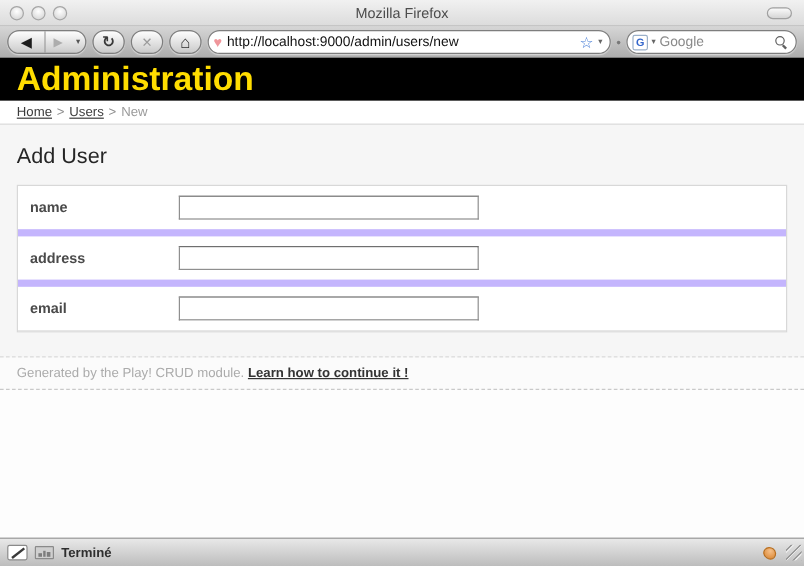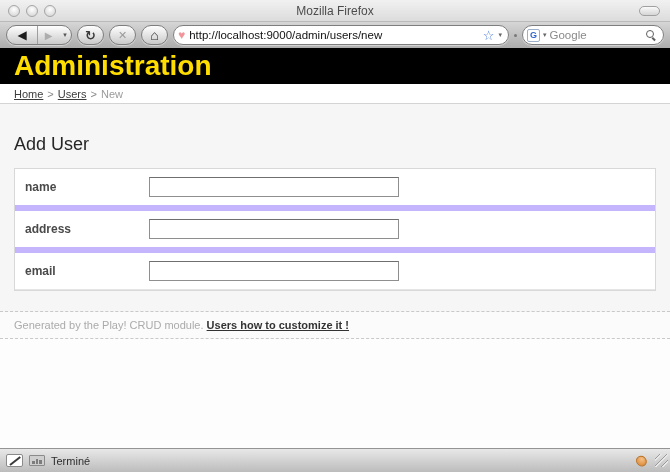--- a/index.html
+++ b/index.html
@@ -58,21 +58,21 @@
   .admin-header { height:36px; flex:0 0 36px; background:#000; display:flex; align-items:center; padding:0 14px; }
   .admin-header h1 { font-size:28px; font-weight:bold; color:#ffdd00; letter-spacing:0; }
 
   .breadcrumb { height:20px; flex:0 0 20px; background:#fff; border-bottom:1px solid #d4d4d4;
     display:flex; align-items:center; padding:0 14px; font-size:11px; gap:4px; }
   .crumb-link { color:#3c3c3c; text-decoration:underline; cursor:pointer; }
   .crumb-sep { color:#8a8a8a; }
   .crumb-current { color:#9b9b9b; }
 
   .content { background:#f6f6f6; padding:10px 14px 20px 14px; border-bottom:1px dashed #c9c9c9; }
-  .page-title { font-size:18px; font-weight:normal; color:#262626; margin:20px 0 13px 0; }
+  .page-title { font-size:18px; font-weight:normal; color:#262626; margin:6px 0 13px 0; }
 
   .crud-form { background:#fff; border:1px solid #d8d8d8; }
   .form-row { display:flex; align-items:center; padding:8px 10px; border-bottom:6px solid #c4b5fd; }
   .form-row:last-of-type { border-bottom:1px solid #e6e6e6; }
   .field-label { width:124px; font-size:12px; font-weight:bold; color:#4a4a4a; }
   .field-input { width:250px; height:20px; border:1px solid #8f8f8f; border-top-color:#6f6f6f;
     background:#fff; font-size:12px; padding:0 3px; outline:none; }
 
   .btn-row { background:#e9e9e9; padding:7px 8px; text-align:right; }
   .crud-btn { display:inline-block; font-size:12px; color:#0a0a0a; padding:2.5px 12px; margin-left:6px;
@@ -87,21 +87,21 @@
   
   .statusbar { height:24px; flex:0 0 24px; background:linear-gradient(#e8e8e8,#bcbcbc);
     border-top:1px solid #949494; display:flex; align-items:center; padding:0 6px; gap:6px; position:relative; }
   .sb-icon1 { width:17px; height:13px; background:#fff; border:1px solid #8a8a8a; border-radius:2px; position:relative; overflow:hidden; }
   .sb-icon1::before { content:""; position:absolute; left:3px; top:9px; width:13px; height:2px;
     background:#3a3a3a; transform:rotate(-38deg); transform-origin:0 50%; }
   .sb-icon2 { width:16px; height:11px; background:#cfcfcf; border:1px solid #8a8a8a; border-radius:1px;
     display:flex; align-items:flex-end; gap:1px; padding:1px 2px; }
   .sb-icon2 i { display:block; width:3px; background:#7d7d7d; }
   .sb-icon2 i:nth-child(1){height:3px;} .sb-icon2 i:nth-child(2){height:5px;} .sb-icon2 i:nth-child(3){height:4px;}
-  .sb-text { font-size:11px; color:#2e2e2e; }
+  .sb-text { font-size:11px; color:#2e2e2e;font-weight:bold; }
   .sb-right { margin-left:auto; display:flex; align-items:center; gap:8px; }
   .firebug { width:11px; height:10px; border-radius:50% 50% 45% 45%;
     background:radial-gradient(circle at 40% 30%, #f6c089, #d9822b); border:1px solid #b96f1f;
     transform:rotate(40deg); }
   .resize-grip { width:13px; height:13px; margin-right:-4px;
     background:repeating-linear-gradient(135deg, transparent 0 3px, #9a9a9a 3px 4px, #e8e8e8 4px 5px); }
 </style>
 </head>
 <body>
 
@@ -178,21 +178,21 @@
         <input class="field-input" type="text" value="" style="">
       </div>
       <div class="form-row">
         <label class="field-label">email</label>
         <input class="field-input" type="text" value="" style="">
       </div>
     </div>
   </div>
 
   <div class="crud-footer">
-    <span>Generated by the Play! CRUD module. </span><a>Users how to customize it !</a>
+    <span>Generated by the Play! CRUD module. </span><a>Learn how to continue it !</a>
   </div>
 
   <div class="page-rest"></div>
 
   <div class="statusbar">
     <span class="sb-icon1"></span>
     <span class="sb-icon2">
         <i></i>
         <i></i>
         <i></i>

